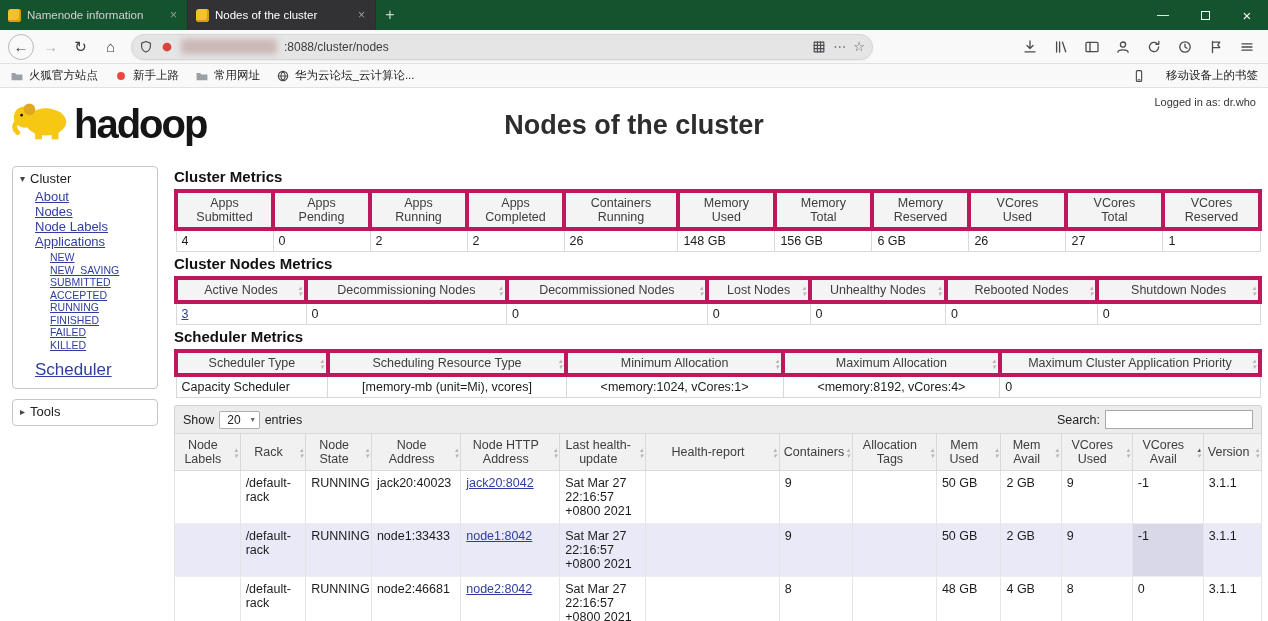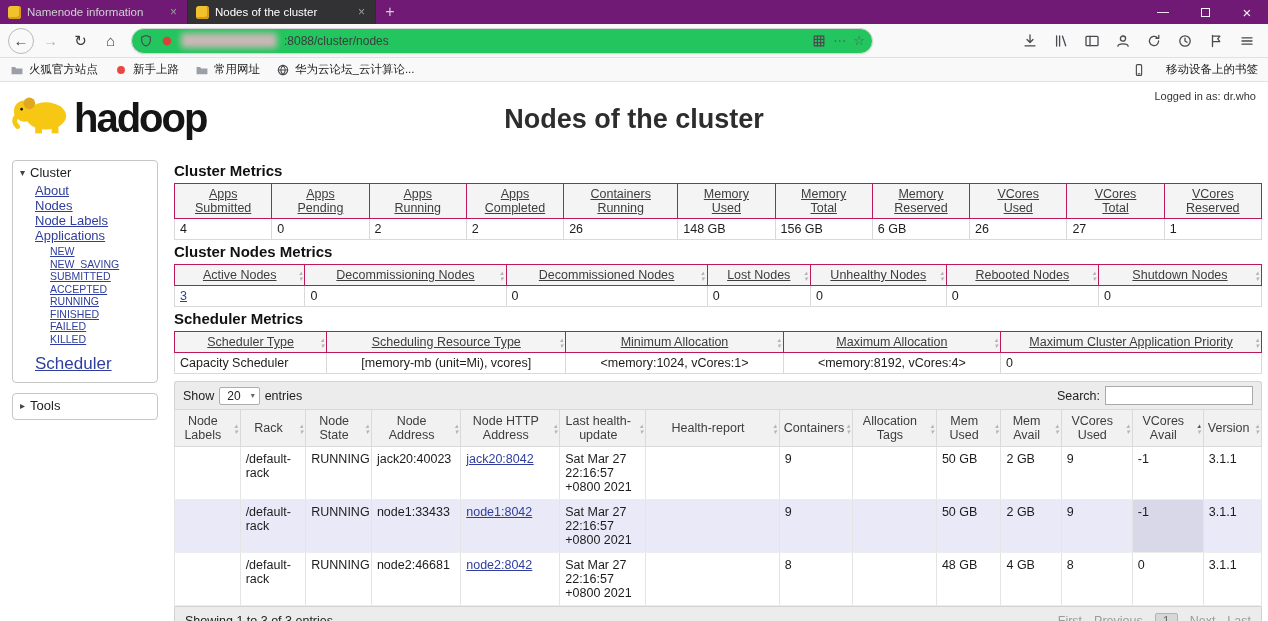--- a/index.html
+++ b/index.html
@@ -1,40 +1,40 @@
 <!DOCTYPE html>
 <html><head>
 <meta charset="utf-8">
 <style>
   * { margin:0; padding:0; box-sizing:border-box; }
   html,body { width:1268px; height:621px; overflow:hidden; background:#fff;
     font-family:"Liberation Sans", sans-serif; }
 
   
-  .titlebar { height:24px; background:#701a75; display:flex; align-items:stretch; color:#d0d0d3; }
+  .titlebar { height:30px; background:#14532d; display:flex; align-items:stretch; color:#d0d0d3; }
   .tab { width:188px; display:flex; align-items:center; gap:6px; padding:0 8px;
     font-size:11.5px; border-right:1px solid #2b2b30; cursor:default; }
   .tab.active { background:#323234; color:#fff; }
   .fav { width:13px; height:13px; border-radius:3px; background:#f2c12e; flex:none;
     box-shadow:inset -2px -2px 0 #d89c17; }
   .tab-title { flex:1; white-space:nowrap; overflow:hidden; }
   .tab-close { font-size:12px; color:#9d9da1; padding:0 2px; }
   .newtab { width:28px; display:flex; align-items:center; justify-content:center; font-size:16px; color:#d0d0d3; }
   .tb-spacer { flex:1; }
   .win-controls { display:flex; }
   .win-btn { width:42px; display:flex; align-items:center; justify-content:center; font-size:12px; color:#f9f9fa; }
   .max-box { width:9px; height:9px; border:1px solid #f9f9fa; display:inline-block; }
 
   .navbar { height:34px; background:#f9f9fa; border-bottom:1px solid #e1e1e2;
     display:flex; align-items:center; padding:0 8px; gap:3px; }
   .nav-btn { width:27px; height:27px; display:flex; align-items:center; justify-content:center;
     font-size:15px; color:#3b3b3e; border-radius:4px; }
   .nav-btn.circle { border:1px solid #b9b9bb; border-radius:50%; width:26px; height:26px; }
   .nav-btn.disabled { color:#b4b4b6; }
-  .urlbar { flex:0 0 742px; height:26px; background:#22c55e; border:1px solid #d6d6d8; border-radius:13px;
+  .urlbar { flex:0 0 742px; height:26px; background:#e5e5e5; border:1px solid #d6d6d8; border-radius:13px;
     display:flex; align-items:center; padding:0 7px; margin-left:4px; gap:7px; box-shadow:0 1px 2px rgba(0,0,0,.06); }
   .blur-box { width:96px; height:15px; border-radius:2px; background:#cbb7b5; filter:blur(3px); }
   .url-text { font-size:12px; color:#3c3c3e; flex:1; }
   .urlbar-icon { display:flex; align-items:center; color:#5a5a5e; font-size:13px; }
   .navbar-right { display:flex; align-items:center; gap:4px; margin-left:auto; }
   .tool-btn { width:27px; height:27px; display:flex; align-items:center; justify-content:center; border-radius:4px; }
   .svgicon { width:16px; height:16px; stroke:#4a4a4f; fill:none; stroke-width:1.3; stroke-linecap:round; stroke-linejoin:round; }
   .svgicon.small { width:14px; height:14px; }
 
   .bookmarks { height:24px; background:#f9f9fa; border-bottom:1px solid #e1e1e2;
@@ -61,22 +61,22 @@
   .side-links a, .sched-link a, .table-link { color:#2f3e9e; text-decoration:underline; cursor:pointer; }
   .side-links a { display:block; font-size:13px; line-height:15px; }
   .app-states { margin:2px 0 2px 30px; }
   .app-states a { display:block; font-size:10.5px; line-height:12.5px; color:#2f3e9e; text-decoration:underline; }
   .sched-link { margin:9px 0 2px 15px; font-size:12px; }
 
   .main { flex:1; min-width:0; padding-right:2px; }
   .section-h { font-size:15px; font-weight:bold; color:#111; margin:2px 0 4px; }
 
   table.metrics { width:100%; border-collapse:collapse; font-size:12.5px; margin-bottom:3px; table-layout:fixed; }
-  table.metrics th { background:#f4f4f4; border:1px solid #be185d; font-weight:normal; color:#3d3d3d;
-    text-align:center; vertical-align:middle; padding:3px 16px; position:relative;text-decoration:underline; }
+  table.metrics th { background:#f4f4f4; border:4px solid #be185d; font-weight:normal; color:#3d3d3d;
+    text-align:center; vertical-align:middle; padding:3px 16px; position:relative; }
   table.metrics td { border:1px solid #d9d9d9; background:#fff; color:#1c1c1c; padding:3px 5px; text-align:left; }
 
   .sort { position:absolute; right:2px; top:50%; transform:translateY(-50%); display:flex; flex-direction:column;
     line-height:5.5px; font-size:7px; color:#b5b5b5; }
   .sort .on { color:#555; }
 
   .dt-toolbar { margin-top:7px; background:#ececec; border:1px solid #d2d2d2; border-bottom:none;
     border-radius:3px 3px 0 0; padding:4px 8px; display:flex; align-items:center; font-size:12.5px; color:#222; }
   .page-size { display:inline-flex; align-items:center; gap:10px; border:1px solid #aeaeae; background:#fff;
     font-size:12px; padding:1px 4px 1px 7px; margin:0 5px; border-radius:2px; }

